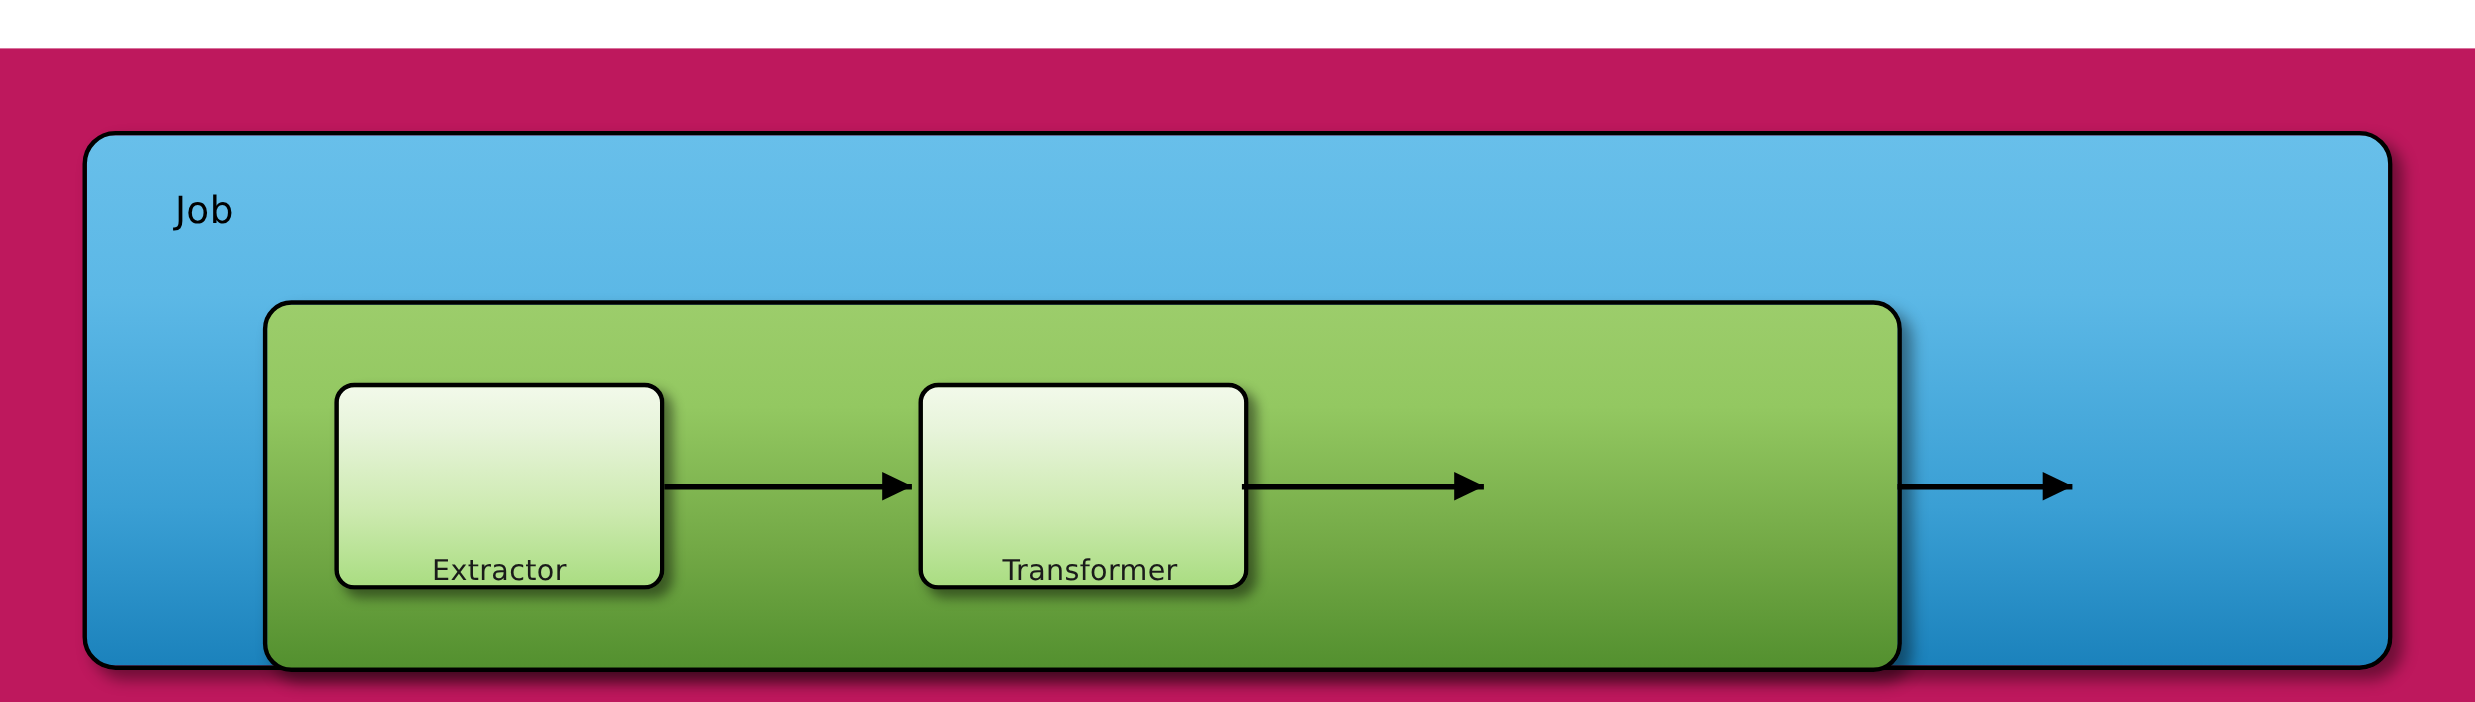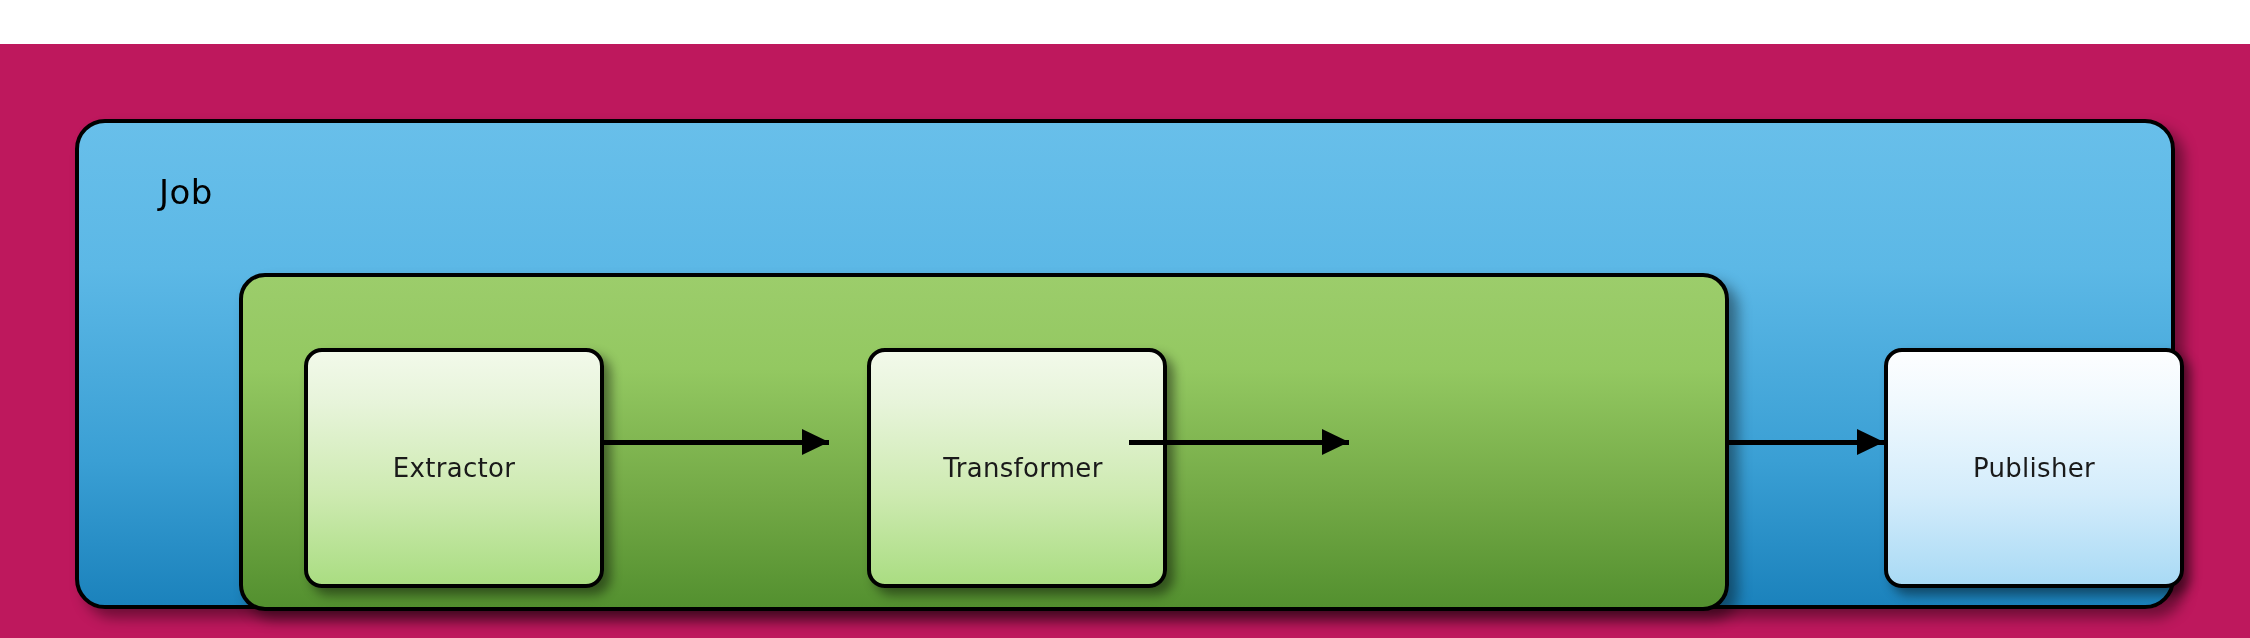--- a/index.html
+++ b/index.html
@@ -60,45 +60,45 @@
   }
   .job-label  { left: 80px; top: 52px; }
   .task-label { left: 127px; top: 107px; }
 
   
   .node {
     position: absolute;
     box-sizing: border-box;
     top: 225px;
     width: 300px;
-    height: 240px;
+    height: 188px;
     border: 4px solid #000000;
     border-radius: 18px;
     display: flex;
-    align-items: center;
+    align-items: flex-end;
     justify-content: center;
     box-shadow: 7px 7px 11px rgba(0, 0, 0, 0.45);
   }
   .node-green {
     background: linear-gradient(to bottom, #f2f9ea 0%, #e7f4da 22%, #cdeab0 62%, #aadd82 100%);
   }
   .node-blue {
     background: linear-gradient(to bottom, #fdfeff 0%, #f0f9fe 22%, #d3ecfb 62%, #a9daf5 100%);
   }
   .node-label {
     color: #1a1a1a;
     font-size: 26px;
     line-height: 1;
     letter-spacing: 0.3px;
     white-space: nowrap;
     user-select: none;
   }
 
   .node-extractor   { left: 225px;  }
-  .node-transformer { left: 788px; padding-left: 12px;  }
+  .node-transformer { left: 756px; padding-left: 12px;  }
   .node-loader      { left: 1270px; }
   .node-publisher   { left: 1805px; }
 
   
   .arrow {
     position: absolute;
     top: 311px;
     height: 16px;
   }
   .arrow-shaft {
@@ -139,23 +139,20 @@
 
     <div class="node node-green node-extractor">
       <span class="node-label">Extractor</span>
     </div>
 
     <div class="node node-green node-transformer">
       <span class="node-label">Transformer</span>
     </div>
 
 
-    <div class="node node-blue node-publisher">
-      <span class="node-label">Publisher</span>
-    </div>
 
     <div class="arrow arrow-e-t">
       <div class="arrow-shaft"></div>
       <div class="arrow-head"></div>
     </div>
 
     <div class="arrow arrow-t-l">
       <div class="arrow-shaft"></div>
       <div class="arrow-head"></div>
     </div>

